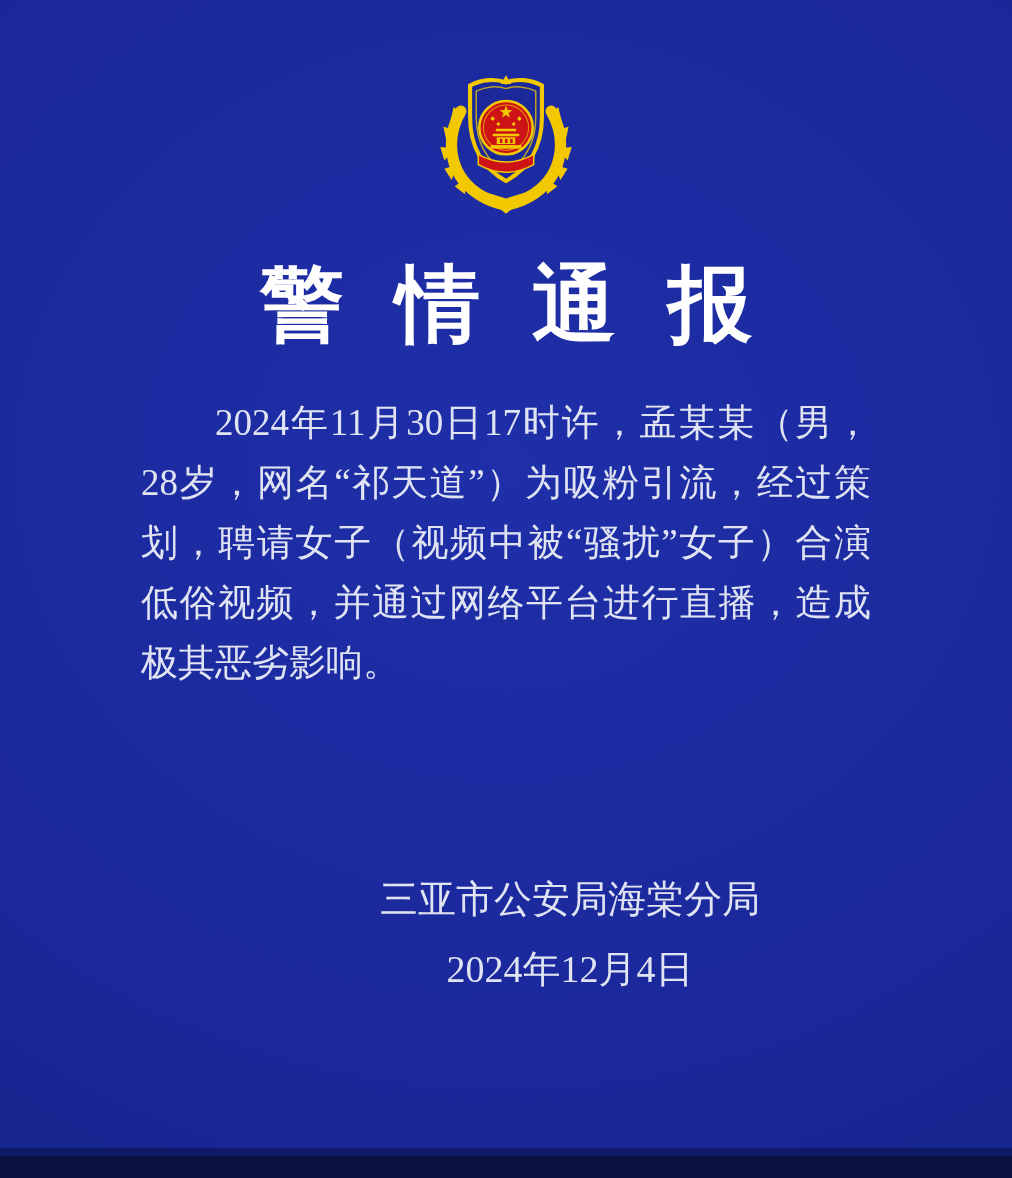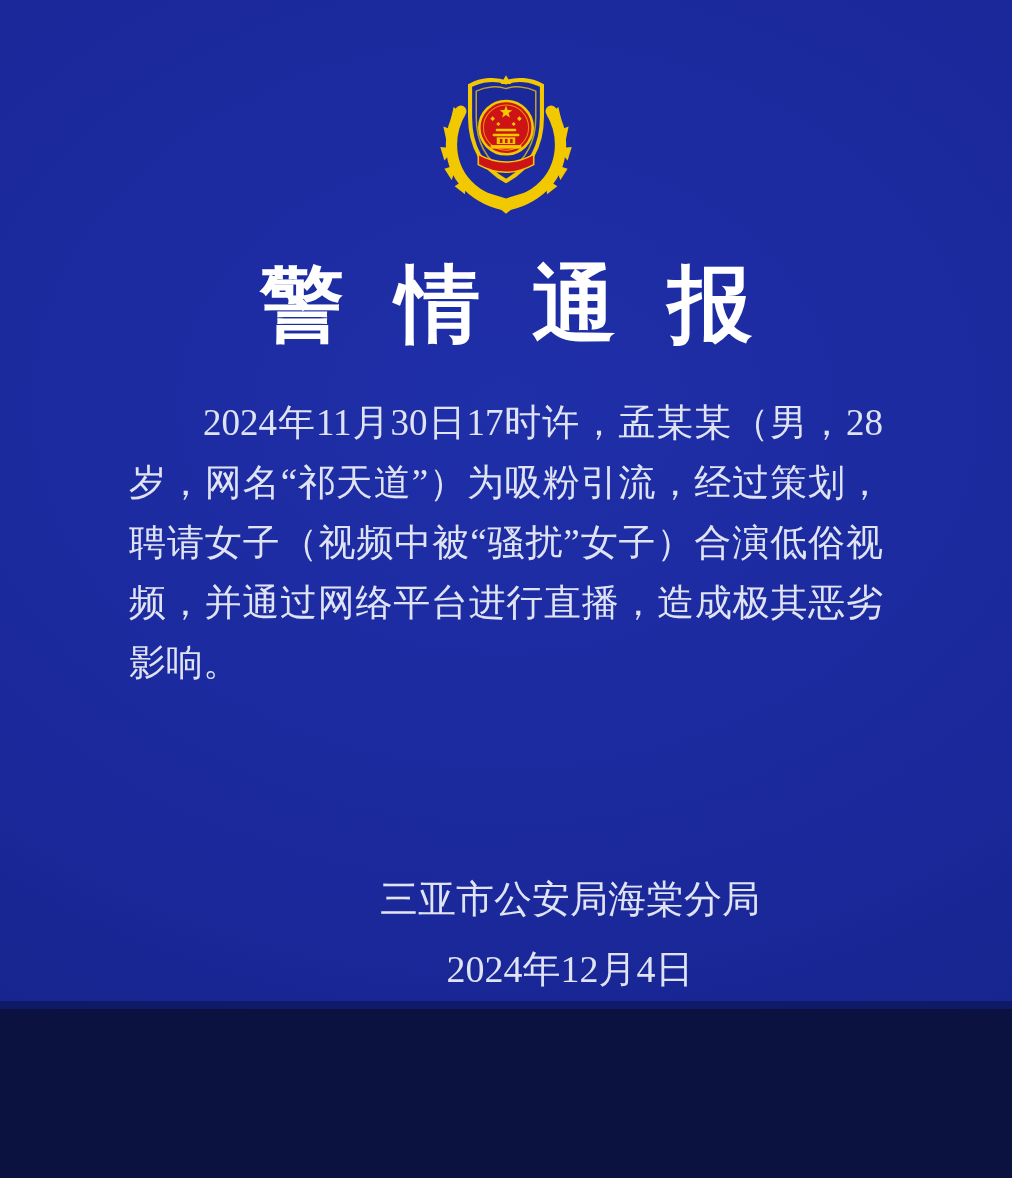--- a/index.html
+++ b/index.html
@@ -8,21 +8,21 @@
     --bg-dark:#12207e;
     --title-color:#ffffff;
     --text-color:#dfe3f2;
     --badge-gold:#f2c900;
     --badge-red:#ce1317;
   }
   html,body{margin:0;padding:0;}
   body{background:#0b1240;}
   .page{
     position:relative;
-    width:1012px;height:1009px;
+    width:1012px;height:1156px;
     margin:0 auto;
     overflow:hidden;
     background:radial-gradient(130% 100% at 50% 40%,
       var(--bg-light) 0%, var(--background) 52%, var(--bg-dark) 100%);
     font-family:"Liberation Serif","DejaVu Serif",serif;
   }
   .page::after{
     content:"";position:absolute;left:0;right:0;bottom:0;height:8px;
     background:rgba(4,9,40,.40);
   }
@@ -38,21 +38,21 @@
     color:var(--title-color);
     letter-spacing:0.62em;text-indent:0.62em;
   }
   .body{
     width:762px;
     margin:46px 0 0 125px;
     font-size:37px;line-height:60px;
     text-align:justify;
     color:var(--text-color);
   }
-  .body p{margin:4px;text-indent:74px;}
+  .body p{margin:16px;text-indent:74px;}
   .body p.tight-indent{text-indent:58px;margin-top:15px;}
   .footer{
     margin-top:186px;
     text-align:center;
     transform:translateX(64px);
     color:var(--text-color);
   }
   .signature{font-size:38px;line-height:40px;}
   .date{margin-top:30px;font-size:38px;line-height:40px;}
 </style>

